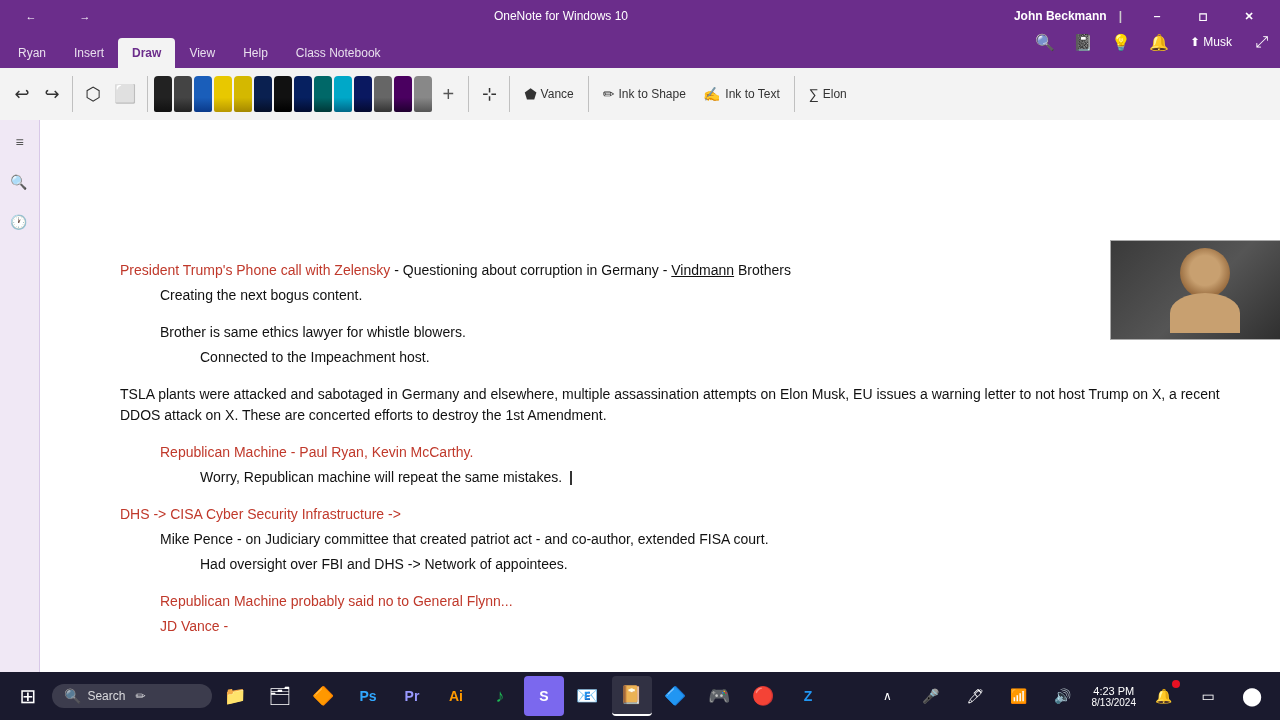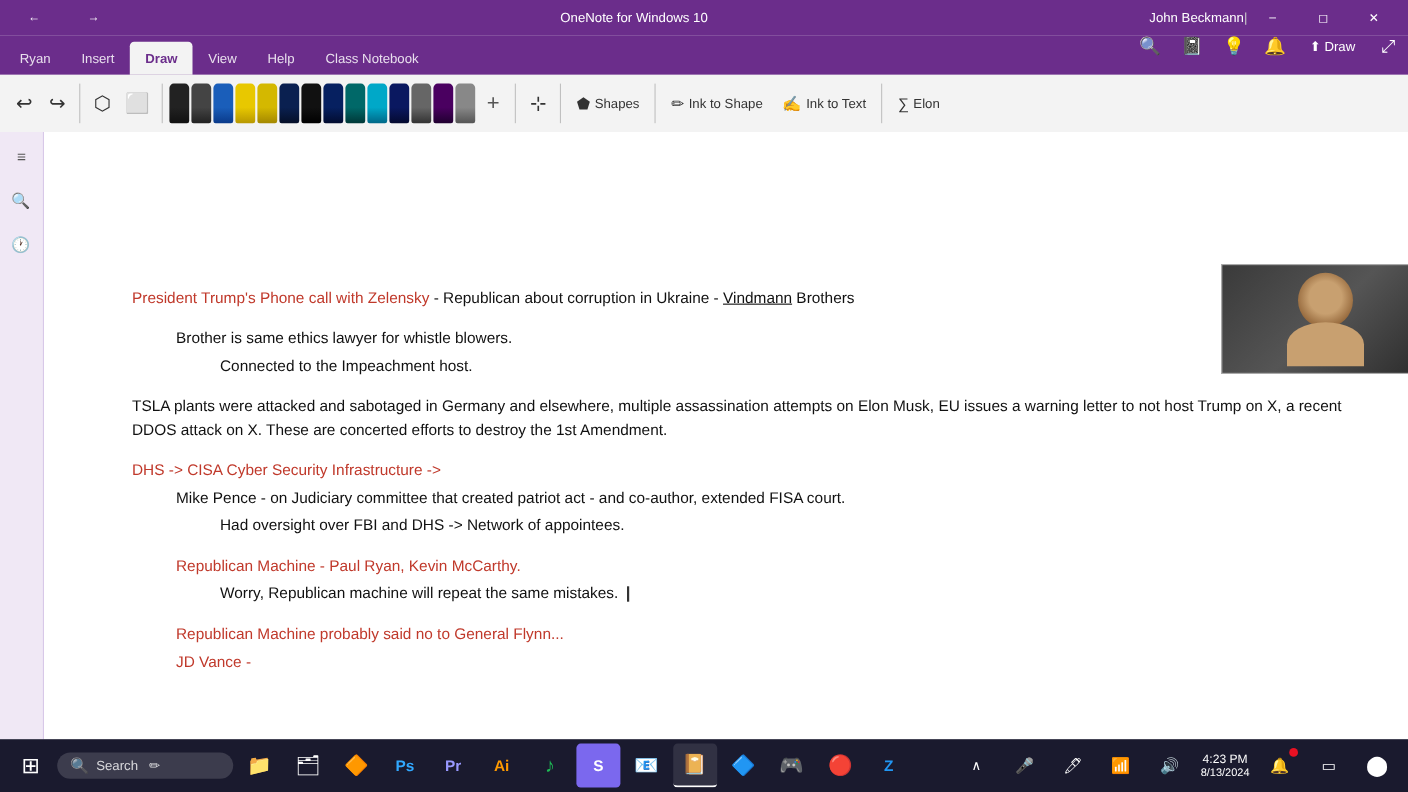--- a/index.html
+++ b/index.html
@@ -209,21 +209,21 @@
   </style>
 </head>
 <body>
 
 <div id="titlebar">
   <div style="display:flex;align-items:center;gap:8px;">
     <div class="win-btn">←</div>
     <div class="win-btn">→</div>
   </div>
   <div class="title">OneNote for Windows 10</div>
-  <div style="display:flex;align-items:center;gap:0;">
+  <div style="display:flex;align-items:center;gap:12px;font-weight:bold;">
     <span style="font-size:12px;">John Beckmann</span>
     <span style="color:#ccc;">|</span>
     <div class="win-controls">
       <div class="win-btn">‒</div>
       <div class="win-btn">◻</div>
       <div class="win-btn close">✕</div>
     </div>
   </div>
 </div>
 
@@ -232,21 +232,21 @@
   <div class="rtab">Insert</div>
   <div class="rtab active">Draw</div>
   <div class="rtab">View</div>
   <div class="rtab">Help</div>
   <div class="rtab">Class Notebook</div>
   <div style="margin-left:auto;display:flex;align-items:center;gap:8px;padding-bottom:4px;">
     <div class="tool-btn" style="color:white;font-size:16px;">🔍</div>
     <div class="tool-btn" style="color:white;font-size:16px;">📓</div>
     <div class="tool-btn" style="color:white;font-size:16px;">💡</div>
     <div class="tool-btn" style="color:white;font-size:16px;">🔔</div>
-    <div class="tool-label-btn" style="color:white;font-size:12px;padding:4px 8px;">⬆ Draw</div>
+    <div class="tool-label-btn" style="color:white;font-size:12px;padding:4px 8px;">⬆ Musk</div>
     <div class="tool-btn" style="color:white;font-size:16px;">⤢</div>
   </div>
 </div>
 
 <div id="ribbon-tools">
 
   <div class="tool-btn" style="font-size:18px;">↩</div>
   <div class="tool-btn" style="font-size:18px;">↪</div>
 
   <div class="divider-v"></div>
@@ -278,21 +278,21 @@
   <div class="tool-btn" style="font-size:20px;color:#555;">+</div>
 
   <div class="divider-v"></div>
 
   <div class="tool-btn" style="font-size:18px;">⊹</div>
 
   <div class="divider-v"></div>
 
   <div class="tool-label-btn">
     <span style="font-size:14px;">⬟</span>
-    <span>Shapes</span>
+    <span>Vance</span>
   </div>
 
   <div class="divider-v"></div>
 
   <div class="tool-label-btn">
     <span style="font-size:14px;">✏</span>
     <span>Ink to Shape</span>
   </div>
 
   <div class="tool-label-btn">
@@ -322,58 +322,61 @@
       <div style="display:flex;flex-direction:column;align-items:center;gap:0;">
         <div style="width:50px;height:50px;background:radial-gradient(circle at 50% 45%, #c8a070 40%, #8a5c30 80%);border-radius:50%;"></div>
         <div style="width:70px;height:40px;background:#c8a070;border-radius:50% 50% 0 0;margin-top:-5px;"></div>
       </div>
     </div>
 
   </div>
 
   <div class="note-section">
     <div class="note-line">
-      <span class="red-text">President Trump's Phone call with Zelensky</span><span class="black-text"> - Republican about corruption in Ukraine - </span><span class="black-text underline">Vindmann</span><span class="black-text"> Brothers</span>
+      <span class="red-text">President Trump's Phone call with Zelensky</span><span class="black-text"> - Questioning about corruption in Germany - </span><span class="black-text underline">Vindmann</span><span class="black-text"> Brothers</span>
+    </div>
+    <div class="note-line indent-1">
+      <span class="black-text">Creating the next bogus content.</span>
     </div>
   </div>
 
   <div class="note-section" style="margin-top:12px;">
     <div class="note-line indent-1">
       <span class="black-text">Brother is same ethics lawyer for whistle blowers.</span>
     </div>
     <div class="note-line indent-2">
       <span class="black-text">Connected to the Impeachment host.</span>
     </div>
   </div>
 
   <div class="note-section" style="">
     <div class="note-line">
       <span class="black-text">TSLA plants were attacked and sabotaged in Germany and elsewhere, multiple assassination attempts on Elon Musk, EU issues a warning letter to not host Trump on X, a recent DDOS attack on X. These are concerted efforts to destroy the 1st Amendment.</span>
     </div>
   </div>
 
+  <div class="note-section" style="margin-top:12px;">
+    <div class="note-line indent-1">
+      <span class="red-text">Republican Machine - Paul Ryan, Kevin McCarthy.</span>
+    </div>
+    <div class="note-line indent-2">
+      <span class="black-text">Worry, Republican machine will repeat the same mistakes.</span>
+      <span style="display:inline-block;width:2px;height:14px;background:#333;vertical-align:middle;margin-left:4px;"></span>
+    </div>
+  </div>
+
   <div class="note-section" style="margin-top:16px;">
     <div class="note-line">
       <span class="red-text">DHS -&gt; CISA Cyber Security Infrastructure  -&gt;</span>
     </div>
     <div class="note-line indent-1">
       <span class="black-text">Mike Pence - on Judiciary committee that created patriot act - and co-author, extended FISA court.</span>
     </div>
     <div class="note-line indent-2">
       <span class="black-text">Had oversight over FBI and DHS -&gt; Network of appointees.</span>
-    </div>
-  </div>
-
-  <div class="note-section" style="margin-top:12px;">
-    <div class="note-line indent-1">
-      <span class="red-text">Republican Machine - Paul Ryan, Kevin McCarthy.</span>
-    </div>
-    <div class="note-line indent-2">
-      <span class="black-text">Worry, Republican machine will repeat the same mistakes.</span>
-      <span style="display:inline-block;width:2px;height:14px;background:#333;vertical-align:middle;margin-left:4px;"></span>
     </div>
   </div>
 
   <div class="note-section" style="margin-top:8px;">
     <div class="note-line indent-1">
       <span class="red-text">Republican Machine probably said no to General Flynn...</span>
     </div>
     <div class="note-line indent-1">
       <span class="red-text">JD Vance -</span>
     </div>

